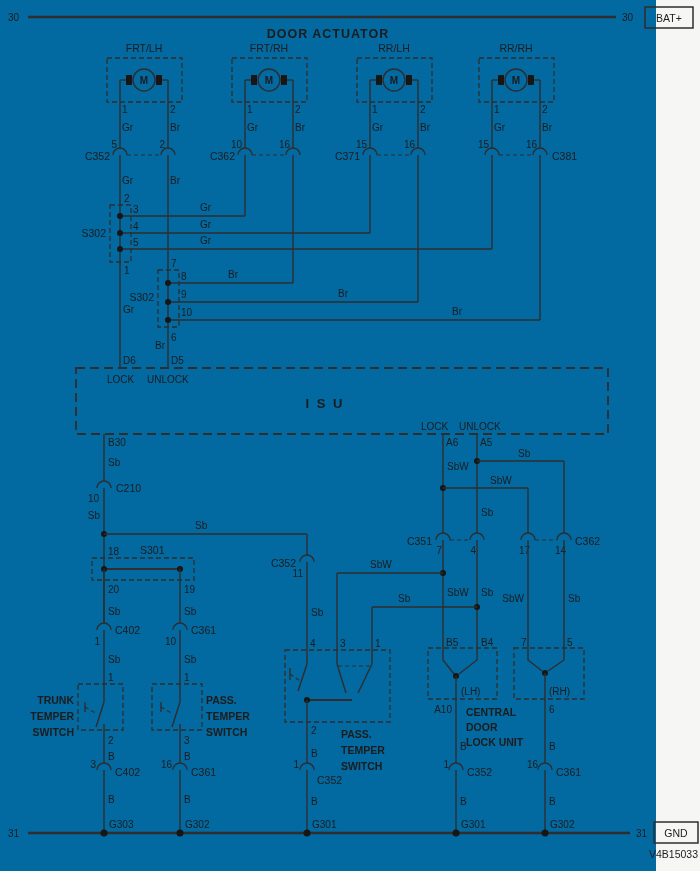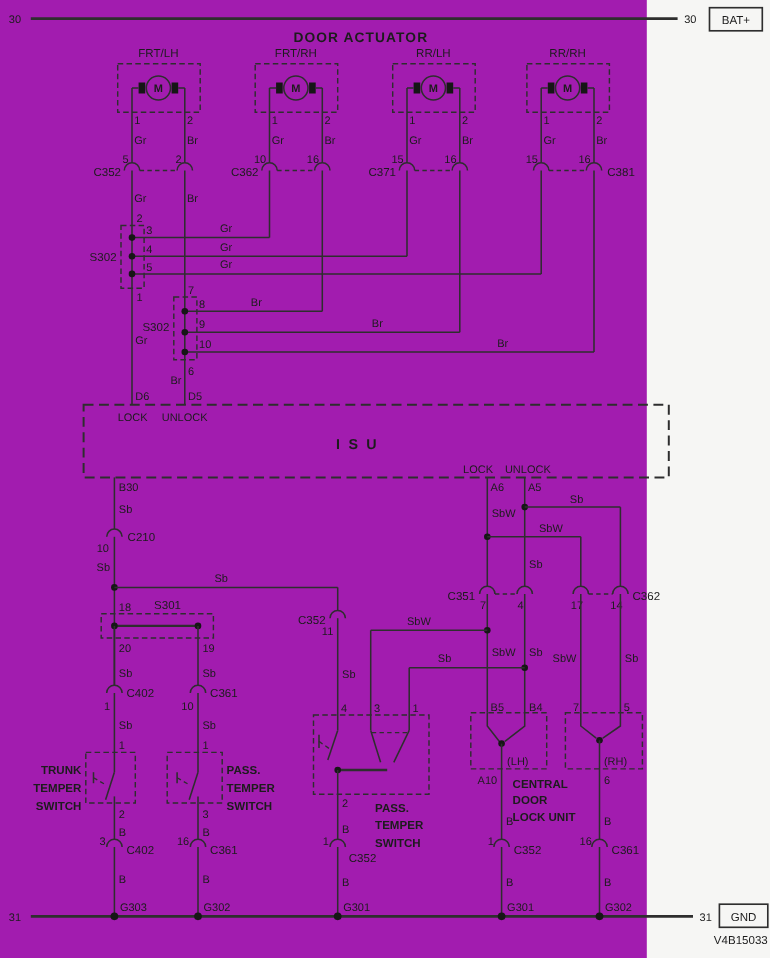--- a/index.html
+++ b/index.html
@@ -1,16 +1,16 @@
 <!DOCTYPE html>
 <html><head>
 <meta charset="utf-8">
 <style>
   html,body{margin:0;padding:0;background:#f6f6f4;}
-  .page{width:588px;height:871px;background:#a21caf;position:relative;font-family:"Liberation Sans",sans-serif;}
+  .page{width:656px;height:871px;background:#0369a1;position:relative;font-family:"Liberation Sans",sans-serif;}
   svg{display:block;}
   text{fill:#1c1c1c;font-family:"Liberation Sans",sans-serif;font-size:10px;}
   .t2{font-size:10.5px;}
   .t3{font-size:12.5px;}
   .b{font-weight:bold;}
   .w{stroke:#2e2e2e;stroke-width:1.4;fill:none;}
   .wt{stroke:#2e2e2e;stroke-width:2.5;fill:none;}
   .wb{stroke:#2e2e2e;stroke-width:2.2;fill:none;}
   .dashlink{stroke:#2e2e2e;stroke-width:1.2;fill:none;stroke-dasharray:4 3;}
   .box{fill:none;stroke:#2e2e2e;stroke-width:1.3;stroke-dasharray:5 3;}

